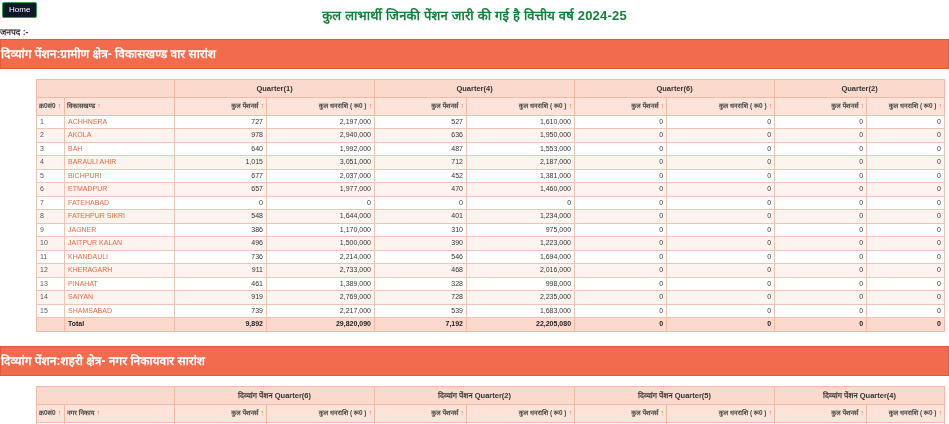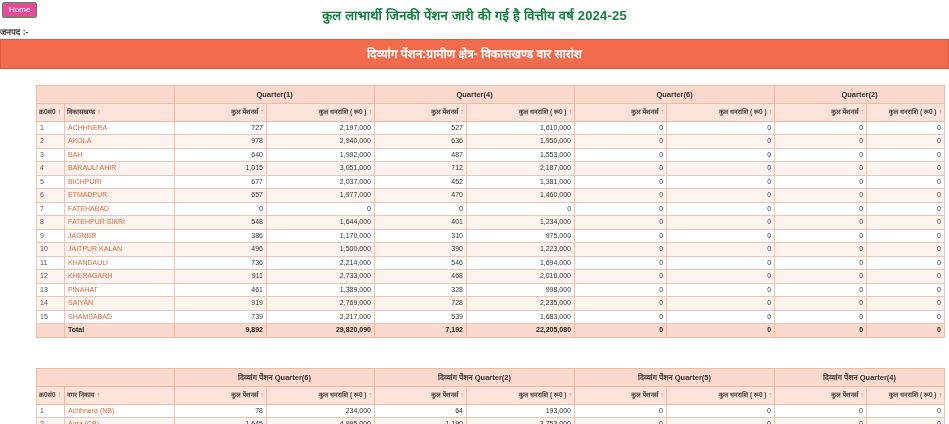--- a/index.html
+++ b/index.html
@@ -19,21 +19,21 @@
     position: relative;
     width: 949px;
     height: 424px;
   }
 
   
   .home-btn {
     position: absolute;
     left: 2px;
     top: 2px;
-    background: #ec4899;
+    background: #0f172a;
     color: #fff;
     font-size: 8px;
     padding: 3px 6px;
     border-radius: 2px;
     border: 1px solid #2e9e4f;
     line-height: 1;
     cursor: pointer;
   }
 
   
@@ -51,21 +51,21 @@
     font-weight: bold;
     color: #333;
     margin-top: 2px;
     margin-bottom: 2px;
   }
 
   
   .section-band {
     background: #f26b4d;
     color: #ffffff;
-    text-align: center;
+    text-align: left;
     font-weight: bold;
     font-size: 12px;
     padding: 5px 0 6px 0;
     border: 1px solid #e05a3c;
   }
   .wrap {
     padding: 0 4px;
   }
 
   
@@ -117,21 +117,21 @@
   td.name { text-align: left; color: #e2693f; }
   td.num { text-align: right; color: #333; }
 
   tr.total td {
     background: #fbd9cd !important;
     font-weight: bold;
     color: #222;
     border: 1px solid #f3b9a4;
   }
 
-  .tbl-block { margin-top: 16px; padding-left: 36px; }
+  .tbl-block { margin-top: 10px; padding-left: 36px; }
   .spacer-lg { height: 14px; }
 
   .sorticon::after {
     content: "↑";
   }
 </style>
 </head>
 <body>
 
 <div class="page">
@@ -372,20 +372,21 @@
             <td class="num">0</td>
             <td class="num">0</td>
             <td class="num">0</td>
           </tr>
         </tbody>
     </table>
   </div>
 
   <div class="spacer-lg"></div>
 
+  <div class="section-band">दिव्यांग पेंशन:शहरी क्षेत्र- नगर निकायवार सारांश</div>
 
   <div class="wrap tbl-block">
     <table class="grid">
       <colgroup>
         <col style="width:28px">
           <col style="width:110px">
         <col style="width:92px">
           <col style="width:108px">
         <col style="width:92px">
           <col style="width:108px">

